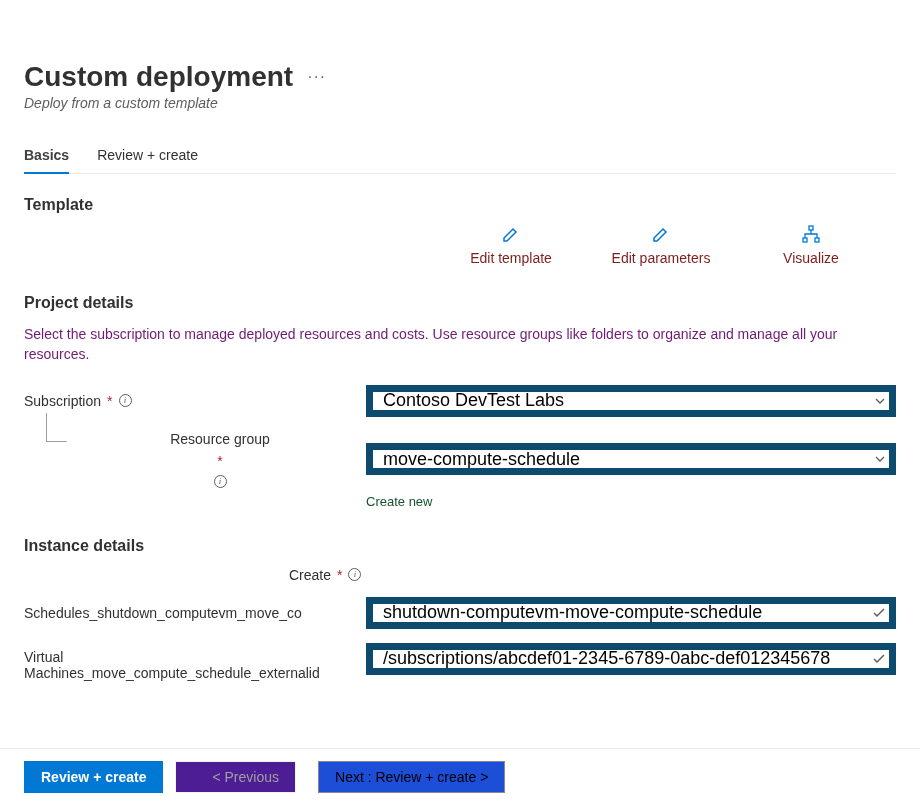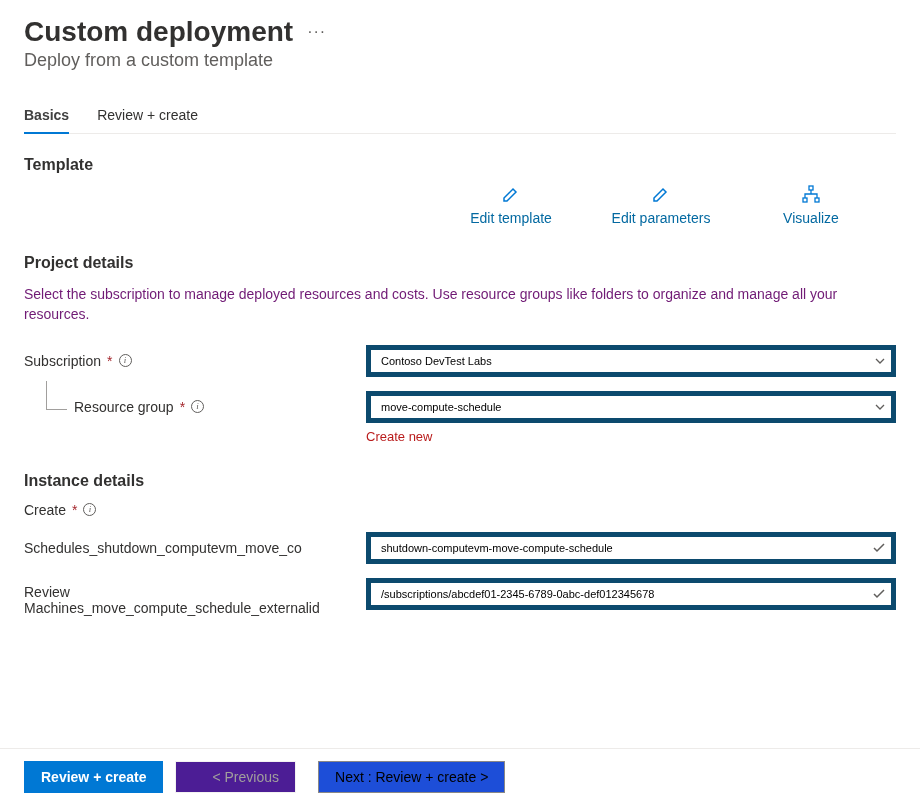--- a/index.html
+++ b/index.html
@@ -5,58 +5,58 @@
   * { box-sizing: border-box; }
   body {
     margin: 0;
     font-family: "Segoe UI", -apple-system, BlinkMacSystemFont, sans-serif;
     font-size: 14px;
     color: #323130;
     background: #fff;
     width: 920px;
     padding: 0 24px;
   }
-  .header { padding-top: 16px; }
+  .header { padding-top: 32px; margin-top: 29px; }
   .title-row { display: flex; align-items: center; gap: 14px; }
   .page-title { font-size: 28px; font-weight: 600; margin: 0; }
   .ellipsis { color: #605e5c; font-size: 16px; letter-spacing: 1px; cursor: pointer; }
-  .subtitle { color: #605e5c; font-size: 18px; margin-top: 2px; margin-bottom: 28px; }
+  .subtitle { color: #605e5c; font-size: 14px; margin-top: 2px; margin-bottom: 28px; font-style: italic; }
 
   .tabs { display: flex; gap: 28px; border-bottom: 1px solid #edebe9; }
   .tab { padding: 8px 0 10px 0; cursor: pointer; font-size: 14px; position: relative; }
   .tab.active { color: #404040; font-weight: 600; }
   .tab.active::after { content: ""; position: absolute; left: 0; right: 0; bottom: -1px; height: 2px; background: #0078d4; }
 
   .section-heading { font-size: 16px; font-weight: 600; margin: 22px 0 10px 0; }
   .template-row { display: flex; align-items: flex-start; }
   .template-left { display: flex; align-items: flex-start; gap: 12px; }
   .template-icon { width: 28px; height: 22px; margin-top: 4px; }
   .template-link { color: #0078d4; font-size: 14px; display: flex; align-items: center; gap: 6px; cursor: pointer; }
   .template-sub { color: #323130; font-size: 13px; margin-top: 3px; }
 
   .actions { display: flex; gap: 40px; margin-left: auto; padding-right: 30px; }
-  .action { display: flex; flex-direction: column; align-items: center; width: 110px; cursor: pointer; color: #0369a1; font-size: 14px; gap: 6px; }
+  .action { display: flex; flex-direction: column; align-items: center; width: 110px; cursor: pointer; color: #7f1d1d; font-size: 14px; gap: 6px; }
   .action svg { width: 20px; height: 20px; stroke: #0078d4; fill: none; }
 
   .details-heading { font-size: 16px; font-weight: 600; margin: 28px 0 12px 0; }
   .details-desc { color: #701a75; font-size: 14px; line-height: 1.45; margin-bottom: 20px; max-width: 850px; }
 
-  .field-row { display: flex; align-items: center; margin-bottom: 14px; }
+  .field-row { display: flex; align-items: center; margin-bottom: 14px; justify-content: center; }
   .field-label { width: 342px; display: flex; align-items: center; gap: 6px; font-size: 14px; flex-shrink: 0; }
-  .field-label.indented { padding-left: 50px; position: relative; }
+  .field-label.indented { padding-left: 50px; position: relative; flex-direction: column; }
   .field-label.indented::before { content: ""; position: absolute; left: 22px; top: -18px; width: 20px; height: 28px; border-left: 1px solid #a19f9d; border-bottom: 1px solid #a19f9d; }
   .req { color: #a4262c; }
   .info-ico { width: 13px; height: 13px; border: 1px solid #605e5c; border-radius: 50%; display: inline-flex; align-items: center; justify-content: center; font-size: 9px; color: #605e5c; cursor: pointer; line-height: 1; font-style: italic; font-family: Georgia, serif; }
 
   .field-control { flex: 1; position: relative; }
-  .dropdown, .textfield { width: 100%; height: 32px; border: 5px solid #0c4a6e; padding: 0 30px 0 10px; font-size: 11px; font-family: inherit; background: #fff; cursor: pointer; }
+  .dropdown, .textfield { width: 100%; height: 32px; border: 7px solid #0c4a6e; padding: 0 30px 0 10px; font-size: 18px; font-family: inherit; background: #fff; cursor: pointer; }
   .dropdown-caret { position: absolute; right: 10px; top: 50%; transform: translateY(-50%); pointer-events: none; }
   .check-ico { position: absolute; right: 10px; top: 50%; transform: translateY(-50%); pointer-events: none; stroke: #605e5c; }
 
-  .create-new { color: #b91c1c; font-size: 13px; margin-left: 342px; margin-top: -8px; margin-bottom: 16px; cursor: pointer; }
+  .create-new { color: #14532d; font-size: 13px; margin-left: 342px; margin-top: -8px; margin-bottom: 16px; cursor: pointer; }
 
   .field-label-multi { width: 342px; font-size: 14px; flex-shrink: 0; padding-top: 6px; }
   .field-row-multi { display: flex; align-items: flex-start; margin-bottom: 14px; }
 
   .footer { position: fixed; bottom: 0; left: 0; width: 920px; background: #fff; border-top: 1px solid #edebe9; padding: 12px 24px; display: flex; gap: 12px; }
   .btn { height: 32px; padding: 0 16px; font-size: 14px; font-family: inherit; border: 1px solid #8a8886; background: #1d4ed8; cursor: pointer; }
   .btn.primary { background: #0078d4; color: #fff; border-color: #0078d4; font-weight: 600; }
   .btn.disabled { color: #a19f9d; background: #4c1d95; border-color: #f3f2f1; cursor: not-allowed; padding-left: 36px; }
   .btn.next { margin-left: 10px; }
 
@@ -156,21 +156,21 @@
   <div class="field-control">
     <input class="textfield" value="shutdown-computevm-move-compute-schedule" style="">
     <svg class="check-ico" width="14" height="14" viewBox="0 0 14 14">
         <path d="M2 7l3 3 7-7" fill="none" stroke-width="1.5"></path>
       </svg>
   </div>
 </div>
 
 <div class="field-row-multi">
   <div class="field-label-multi">
-    <div>Review</div>
+    <div>Virtual</div>
     <div>Machines_move_compute_schedule_externalid</div>
   </div>
   <div class="field-control">
     <input class="textfield" value="/subscriptions/abcdef01-2345-6789-0abc-def012345678" style="">
     <svg class="check-ico" width="14" height="14" viewBox="0 0 14 14">
         <path d="M2 7l3 3 7-7" fill="none" stroke-width="1.5"></path>
       </svg>
   </div>
 </div>
 

